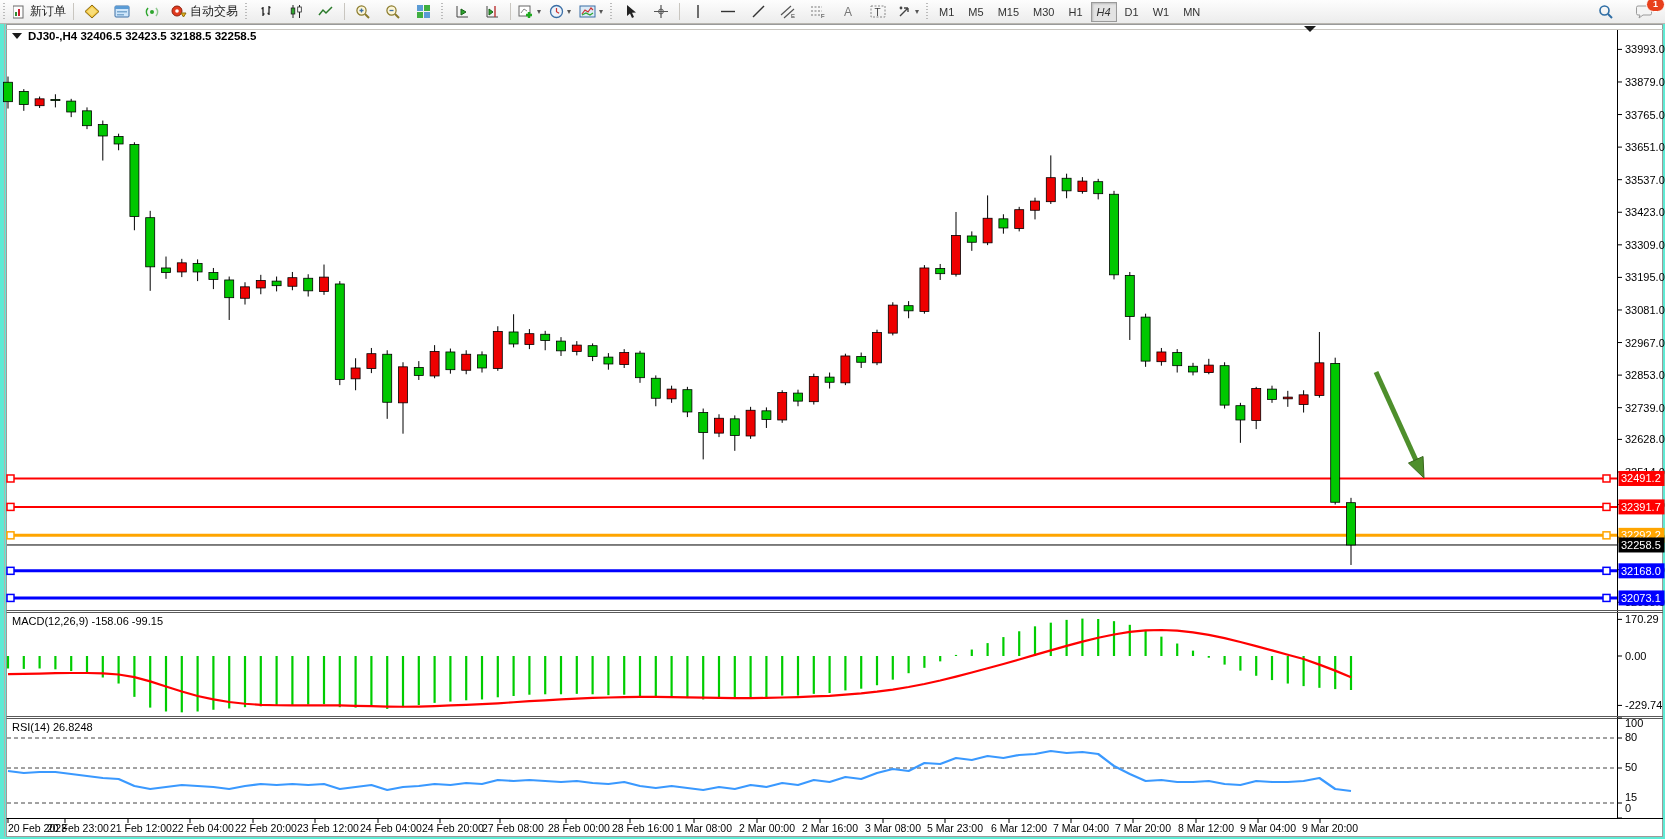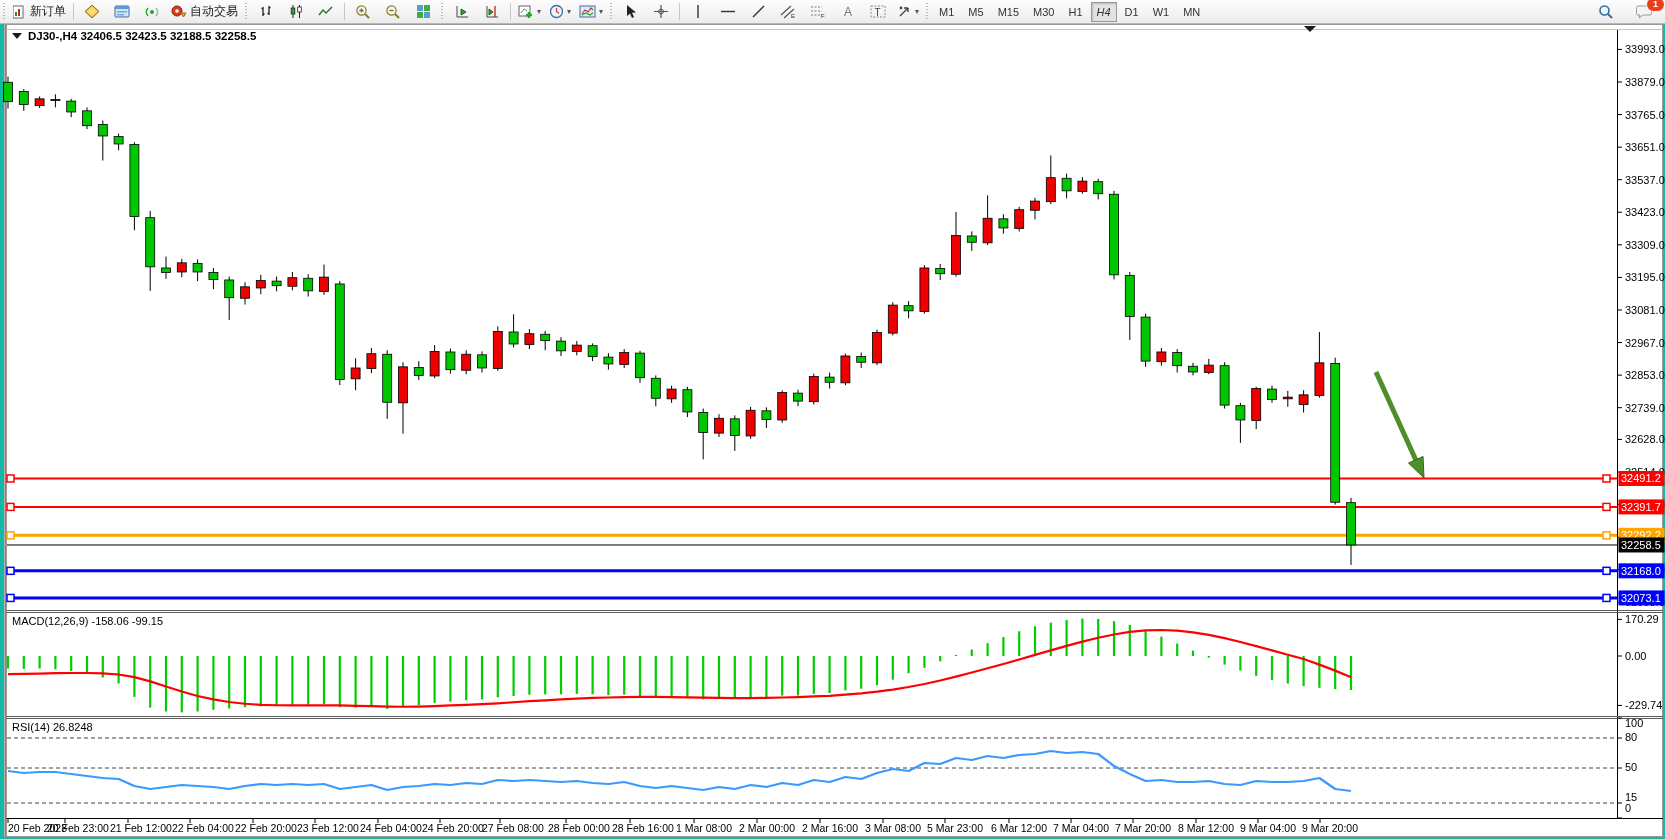--- a/index.html
+++ b/index.html
@@ -1,17 +1,17 @@
 <!DOCTYPE html>
 <html><head>
 <meta charset="utf-8">
 <style>
   html,body{margin:0;padding:0;background:#d6d3ce;width:1665px;height:839px;overflow:hidden;
     font-family:"Liberation Sans",sans-serif;-webkit-font-smoothing:antialiased;}
-  #stage{position:relative;width:1665px;height:839px;background:#14b8a6;}
+  #stage{position:relative;width:1665px;height:839px;background:#5eead4;}
   
   #toolbar{position:absolute;left:0;top:0;width:1665px;height:23px;
     background:linear-gradient(#fdfdfd,#ececec);border-bottom:1px solid #b9b6b0;
     display:flex;align-items:center;font-size:12px;color:#222;z-index:5;}
   .grip{width:5px;height:17px;margin:0 2px;
     background:repeating-linear-gradient(to bottom,#bbb 0 1px,transparent 1px 3px);
     background-size:2px 100%;background-repeat:repeat-y;background-position:1px 0;}
   .sep{width:1px;height:17px;background:#c9c6c0;margin:0 3px;}
   .tbtn{height:20px;min-width:22px;display:flex;align-items:center;justify-content:center;
     gap:3px;padding:0 3px;border:1px solid transparent;border-radius:2px;cursor:default;}

